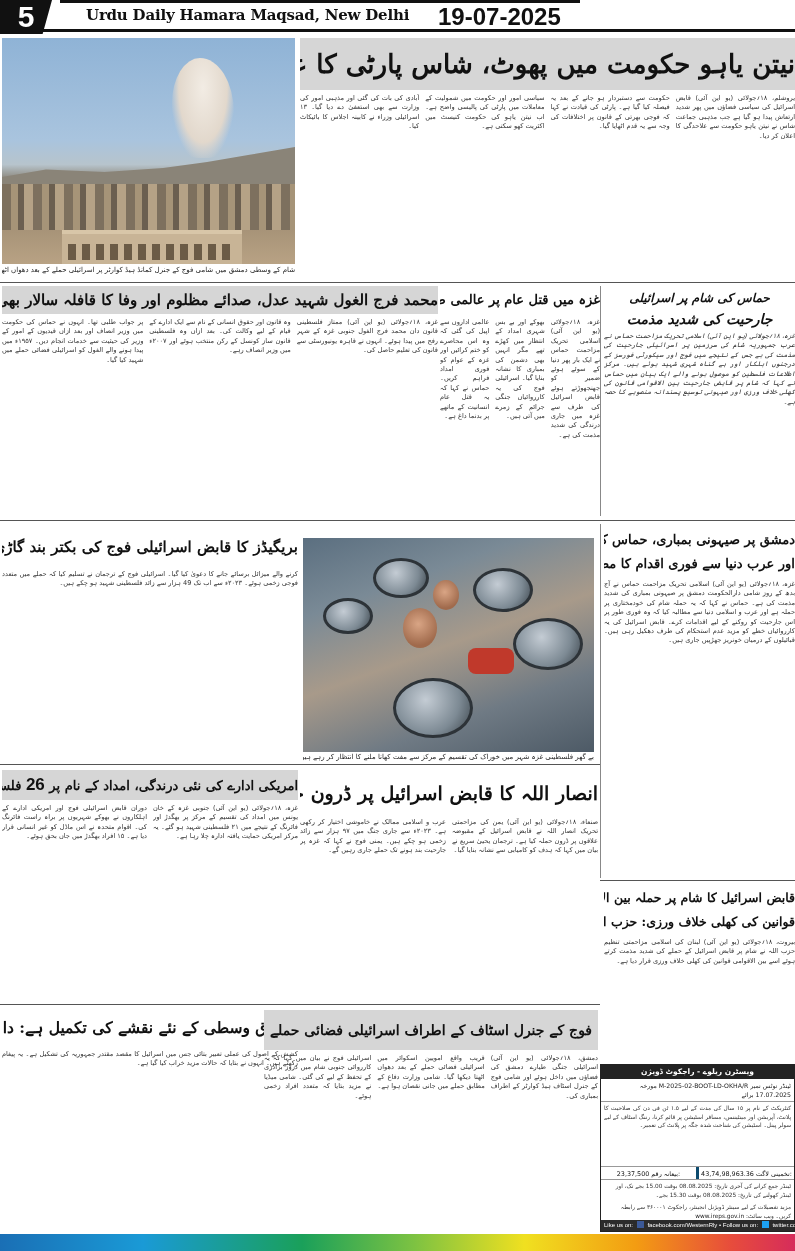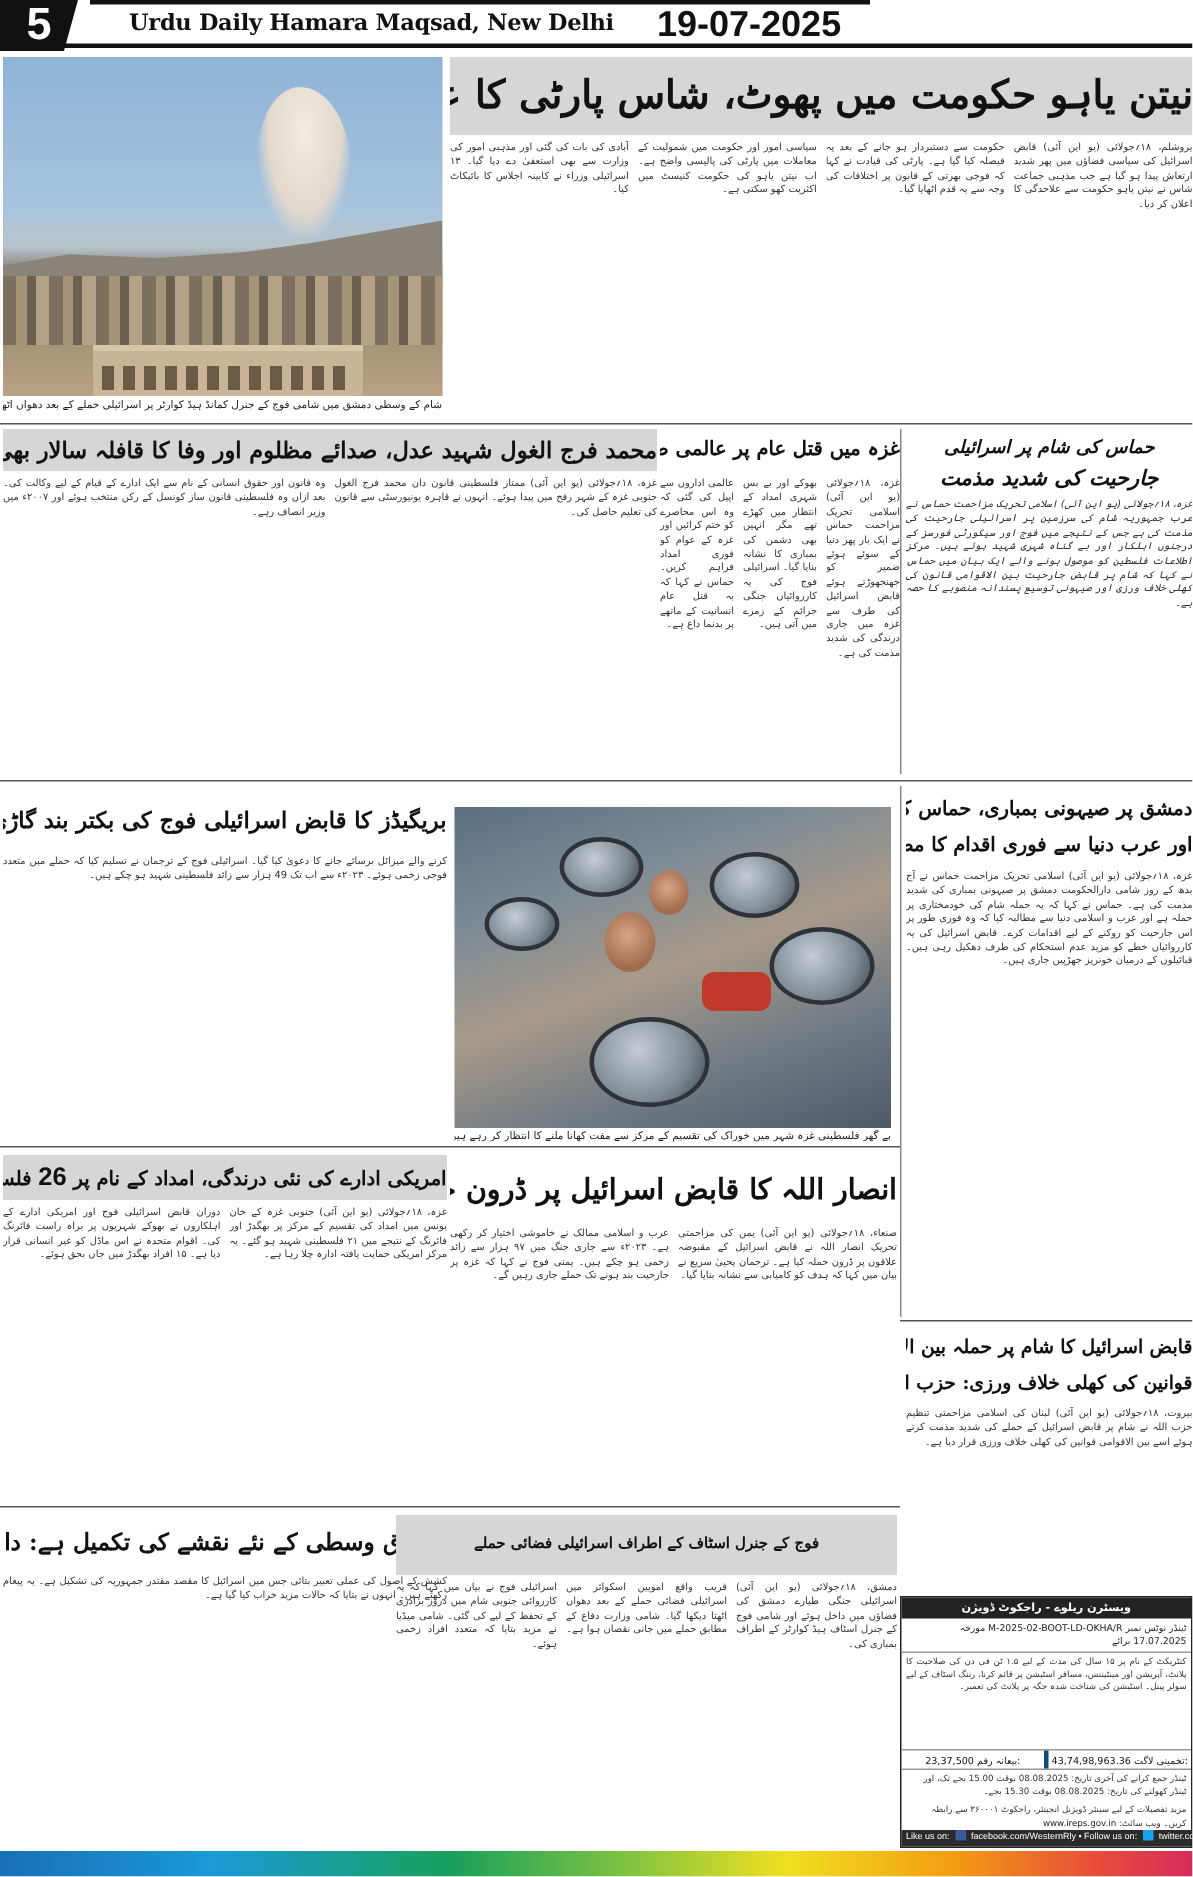--- a/index.html
+++ b/index.html
@@ -100,20 +100,21 @@
   </div>
 </article>
 
 <div class="rule-h" style="left:0; top:282px; width:795px;"></div>
 
 <article class="block" style="left:2px; top:286px; width:436px; height:230px;">
   <h2 class="headline hl-grey" style="position:absolute; left:0; top:0; width:436px; height:28px; font-size:15px; line-height:28px;">محمد فرج الغول شہید عدل، صدائے مظلوم اور وفا کا قافلہ سالار بھی فلسطین پر قربان</h2>
   <div class="cols" style="left:0; top:32px; width:436px; height:196px;">
     <p class="col">غزہ، ۱۸؍جولائی (یو این آئی) ممتاز فلسطینی قانون دان محمد فرج الغول جنوبی غزہ کے شہر رفح میں پیدا ہوئے۔ انہوں نے قاہرہ یونیورسٹی سے قانون کی تعلیم حاصل کی۔</p>
     <p class="col">وہ قانون اور حقوق انسانی کے نام سے ایک ادارے کے قیام کے لیے وکالت کی۔ بعد ازاں وہ فلسطینی قانون ساز کونسل کے رکن منتخب ہوئے اور ۲۰۰۷ء میں وزیر انصاف رہے۔</p>
+    <p class="col">پر جواب طلبی تھا۔ انہوں نے حماس کی حکومت میں وزیر انصاف اور بعد ازاں قیدیوں کے امور کے وزیر کی حیثیت سے خدمات انجام دیں۔ ۱۹۵۷ء میں پیدا ہونے والے الغول کو اسرائیلی فضائی حملے میں شہید کیا گیا۔</p>
   </div>
 </article>
 
 <article class="block" style="left:440px; top:286px; width:160px; height:230px;">
   <h2 class="headline" style="position:absolute; left:0; top:0; width:160px; height:28px; font-size:13px; line-height:28px;">غزہ میں قتل عام پر عالمی ضمیر کی خاموشی شرمناک ہے: حماس</h2>
   <div class="cols" style="left:0; top:32px; width:160px; height:196px;">
     <p class="col">غزہ، ۱۸؍جولائی (یو این آئی) اسلامی تحریک مزاحمت حماس نے ایک بار پھر دنیا کے سوئے ہوئے ضمیر کو جھنجھوڑتے ہوئے قابض اسرائیل کی طرف سے غزہ میں جاری درندگی کی شدید مذمت کی ہے۔</p>
     <p class="col">بھوکے اور بے بس شہری امداد کے انتظار میں کھڑے تھے مگر انہیں بھی دشمن کی بمباری کا نشانہ بنایا گیا۔ اسرائیلی فوج کی یہ کارروائیاں جنگی جرائم کے زمرے میں آتی ہیں۔</p>
     <p class="col">عالمی اداروں سے اپیل کی گئی کہ وہ اس محاصرے کو ختم کرائیں اور غزہ کے عوام کو فوری امداد فراہم کریں۔ حماس نے کہا کہ یہ قتل عام انسانیت کے ماتھے پر بدنما داغ ہے۔</p>
   </div>
@@ -188,21 +189,21 @@
 <div class="rule-h" style="left:0; top:1004px; width:600px;"></div>
 
 <article class="block" style="left:2px; top:1008px; width:296px; height:224px;">
   <h2 class="headline" style="position:absolute; left:0; top:2px; width:296px; height:36px; font-size:15.5px; line-height:36px;">مشرق وسطی کے نئے نقشے کی تکمیل ہے: دانشور</h2>
   <div class="cols" style="left:0; top:42px; width:296px; height:180px;">
     <p class="col">کشش کے اصول کی عملی تعبیر بتائی جس میں اسرائیل کا مقصد مقتدر جمہوریہ کی تشکیل ہے۔ یہ پیغام رکھتے ہیں۔ انہوں نے بتایا کہ حالات مزید خراب کیا گیا ہے۔</p>
   </div>
 </article>
 
 <article class="block" style="left:264px; top:1008px; width:334px; height:224px;">
-  <h2 class="headline hl-grey" style="position:absolute; left:0; top:2px; width:334px; height:40px; font-size:10px; line-height:40px;">فوج کے جنرل اسٹاف کے اطراف اسرائیلی فضائی حملے</h2>
+  <h2 class="headline hl-grey" style="position:absolute; left:0; top:2px; width:334px; height:40px; font-size:14px; line-height:40px;">فوج کے جنرل اسٹاف کے اطراف اسرائیلی فضائی حملے</h2>
   <div class="cols" style="left:0; top:46px; width:334px; height:176px;">
     <p class="col">دمشق، ۱۸؍جولائی (یو این آئی) اسرائیلی جنگی طیارے دمشق کی فضاؤں میں داخل ہوئے اور شامی فوج کے جنرل اسٹاف ہیڈ کوارٹر کے اطراف بمباری کی۔</p>
     <p class="col">قریب واقع امویین اسکوائر میں اسرائیلی فضائی حملے کے بعد دھواں اٹھتا دیکھا گیا۔ شامی وزارت دفاع کے مطابق حملے میں جانی نقصان ہوا ہے۔</p>
     <p class="col">اسرائیلی فوج نے بیان میں کہا کہ یہ کارروائی جنوبی شام میں دروز برادری کے تحفظ کے لیے کی گئی۔ شامی میڈیا نے مزید بتایا کہ متعدد افراد زخمی ہوئے۔</p>
   </div>
 </article>
 
 <aside class="ad">
   <div class="ad-title">ویسٹرن ریلوے - راجکوٹ ڈویژن</div>
   <div class="ad-ref">ٹینڈر نوٹس نمبر M-2025-02-BOOT-LD-OKHA/R مورخہ 17.07.2025 برائے</div>

